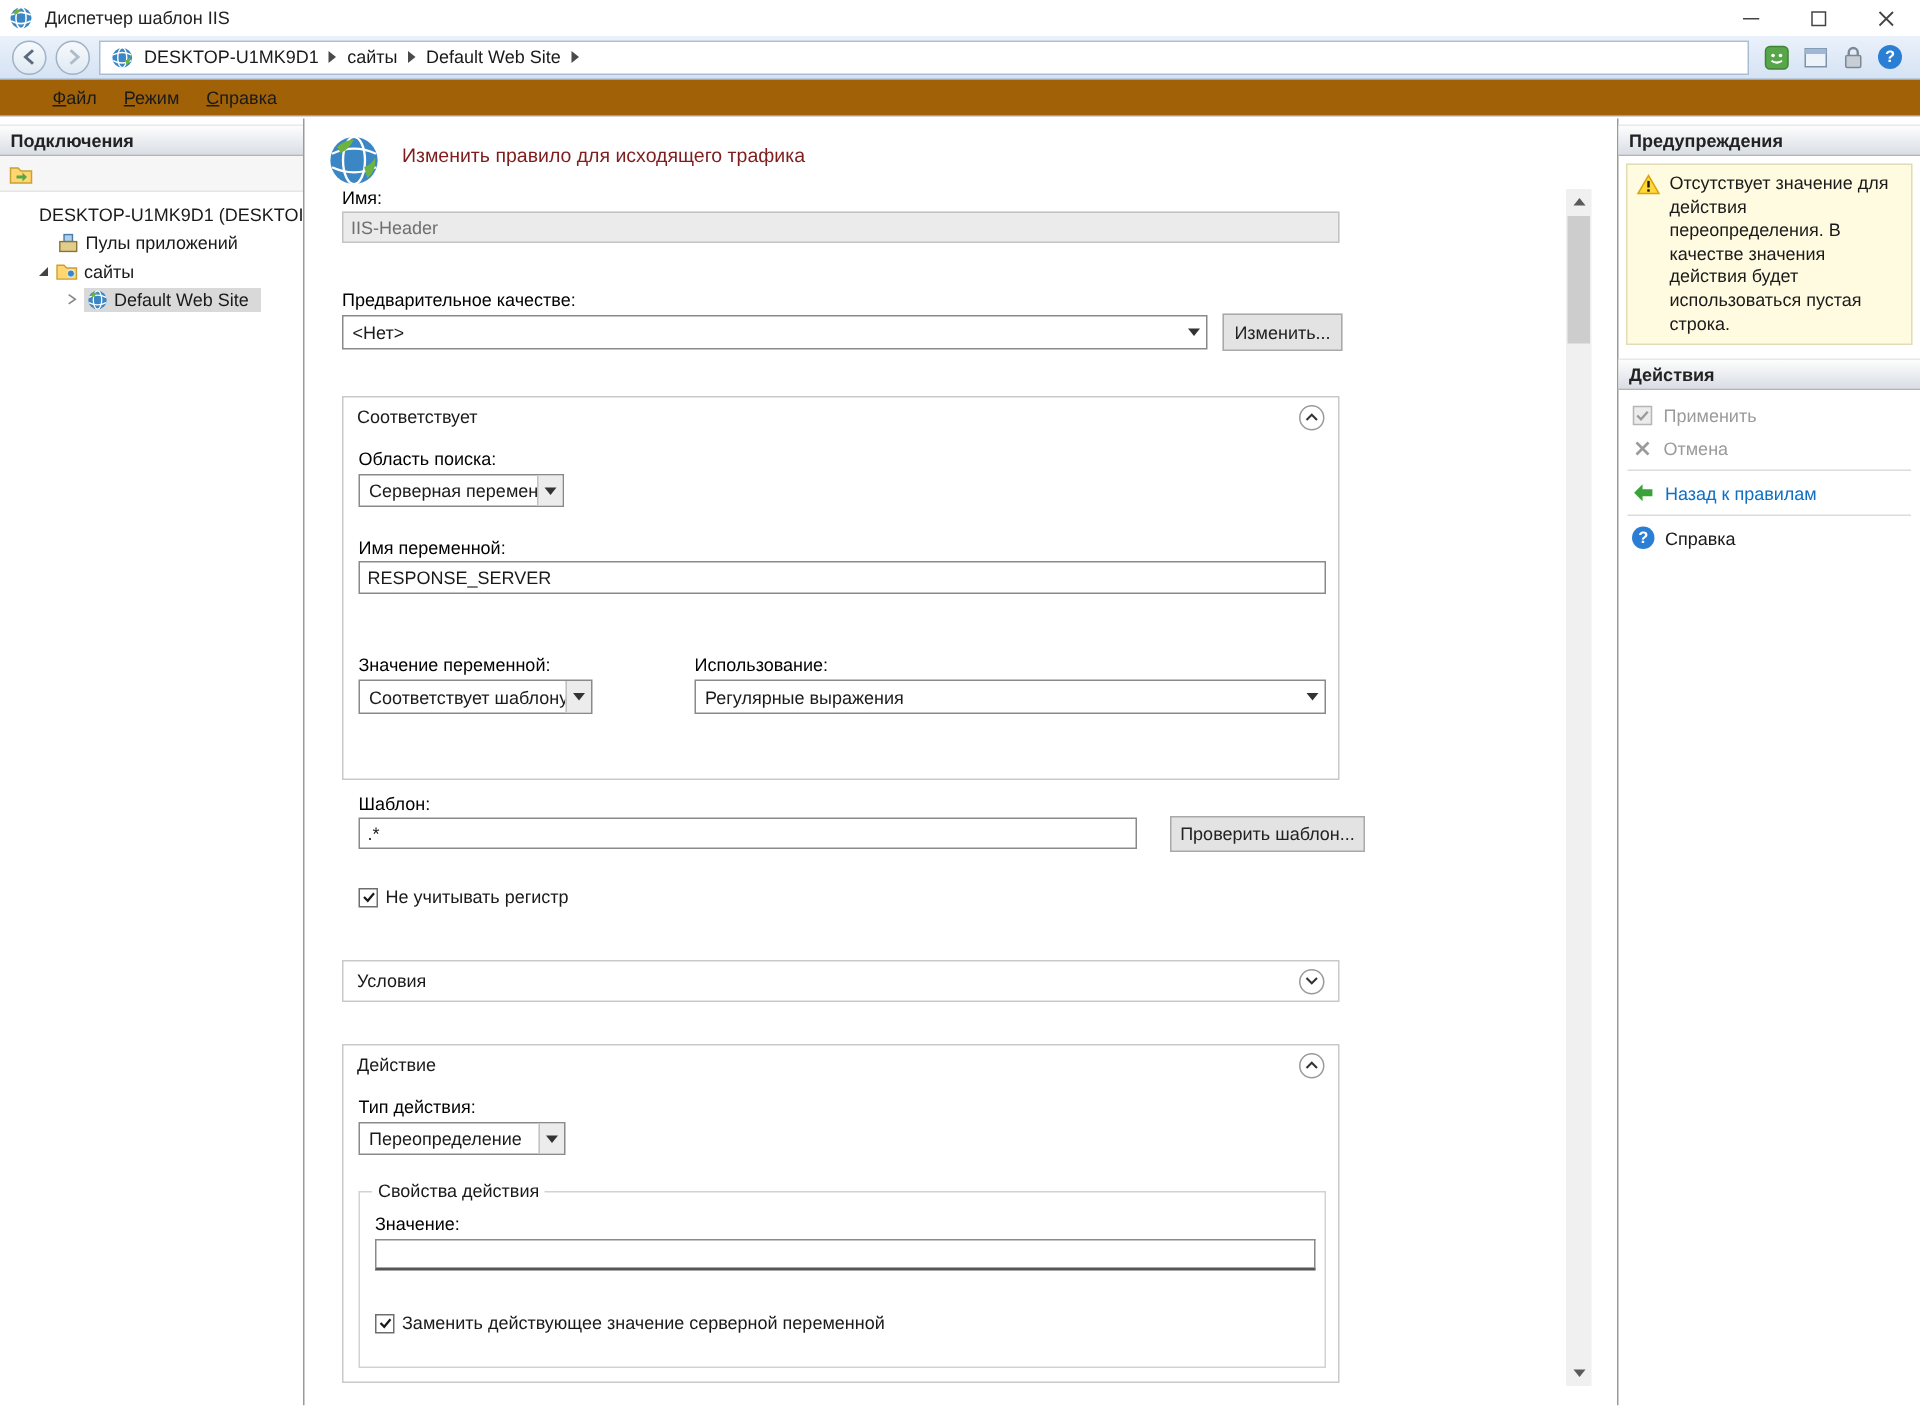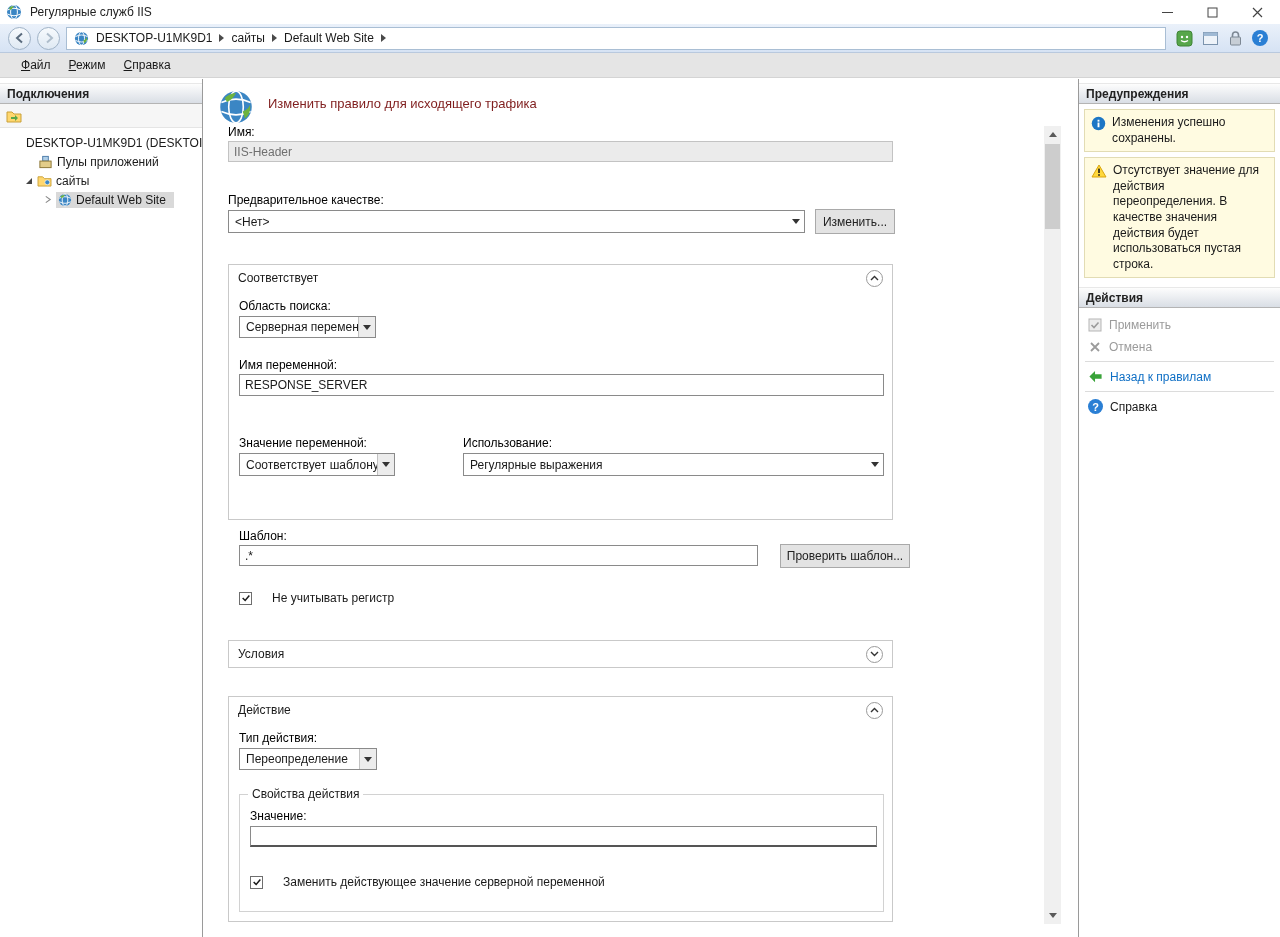--- a/index.html
+++ b/index.html
@@ -28,22 +28,22 @@
   .breadcrumb { flex:1; height:23px; background:#fff; border:1px solid #a9bed4;
     display:flex; align-items:center; padding:0 7px; gap:7px; overflow:hidden; }
   .crumb-sep { width:0; height:0; border-top:4px solid transparent; border-bottom:4px solid transparent;
     border-left:5px solid #4a4a4a; flex:0 0 auto; }
   .addr-icons { display:flex; align-items:center; gap:9px; padding:0 4px; flex:0 0 auto; }
   .badge-help { width:16px; height:16px; border-radius:50%; background:#2a7fd4; color:#fff;
     font-weight:bold; font-size:11px; display:flex; align-items:center; justify-content:center; }
 
   
   .menubar { position:absolute; top:53px; left:0; width:1280px; height:25px;
-    background:#e5e5e5; border-bottom:1px solid #d4d4d4;
-    display:flex; align-items:center; padding-left:12px; }
+    background:#a16207; border-bottom:1px solid #d4d4d4;
+    display:flex; align-items:center; padding-left:26px; }
   .menu-item { display:inline-block; padding:4px 9px; }
   .menu-item::first-letter { text-decoration:underline; }
 
   
   .panel-header { height:21px; background:linear-gradient(#fdfdfd,#d9dee5);
     border-top:1px solid #e8e8e8; border-bottom:1px solid #b4b4b4;
     font-weight:bold; color:#222; display:flex; align-items:center; padding-left:7px; }
 
   
   .connections { position:absolute; top:79px; left:0; width:203px; height:858px;
@@ -68,21 +68,21 @@
     display:flex; align-items:center; justify-content:center; background:#ececec; border-left:1px solid #c2c2c2; }
   .combo.flat .arrow-zone { background:transparent; border-left:none; }
   .tri-down { width:0; height:0; border-left:4px solid transparent; border-right:4px solid transparent;
     border-top:5px solid #333; }
   .btn { position:absolute; border:1px solid #a9a9a9; background:#e3e3e3;
     font:12px "Liberation Sans", sans-serif; display:flex; align-items:center; justify-content:center; color:#222; }
   .section { position:absolute; border:1px solid #c9c9c9; background:#fff; }
   .section-header { height:26px; display:flex; align-items:center; padding:0 9px; }
   .chev { width:17px; height:17px; border-radius:50%; border:1px solid #9a9a9a; margin-left:auto;
     display:flex; align-items:center; justify-content:center; background:#fff; }
-  .checkrow { position:absolute; display:flex; align-items:center; gap:20px; }
+  .checkrow { position:absolute; display:flex; align-items:center; gap:5px; }
   .checkbox { width:13px; height:13px; border:1px solid #6e6e6e; background:#fff;
     display:inline-flex; align-items:center; justify-content:center; flex:0 0 auto; }
   .group { position:absolute; border:1px solid #d2d2d2; }
   .group-legend { position:absolute; top:-8px; left:8px; background:#fff; padding:0 4px; white-space:nowrap; }
 
   
   .scrollbar { position:absolute; left:840px; top:47px; width:17px; height:798px; background:#f0f0f0; }
   .sb-btn { position:absolute; left:0; width:17px; height:17px; display:flex; align-items:center; justify-content:center; }
   .sb-up { top:0; } .sb-down { bottom:0; }
   .tri-up-sm { width:0; height:0; border-left:4px solid transparent; border-right:4px solid transparent; border-bottom:5px solid #5a5a5a; }
@@ -109,21 +109,21 @@
 <div class="titlebar">
   <span class="app-icon">
     <svg width="16" height="16" viewBox="0 0 16 16">
       <circle cx="8" cy="8" r="7" fill="#3b86c4"></circle>
       <ellipse cx="8" cy="8" rx="3.4" ry="7" fill="none" stroke="#fff" stroke-width="1"></ellipse>
       <path d="M1.5 6 Q8 2.5 14.5 6" stroke="#fff" fill="none" stroke-width="1"></path>
       <path d="M1.5 10 Q8 13.5 14.5 10" stroke="#fff" fill="none" stroke-width="1"></path>
       <path d="M3 4 Q5 2 8 2 Q6.5 5 4 6 Z" fill="#6db33f"></path>
     </svg>
   </span>
-  <span class="title">Регулярные служб IIS</span>
+  <span class="title">Диспетчер шаблон IIS</span>
   <div class="win-btns">
     <span class="win-btn">
       <svg width="11" height="11" viewBox="0 0 11 11">
           <rect x="0" y="5" width="11" height="1" fill="#444"></rect>
         </svg>
     </span>
     <span class="win-btn">
       <svg width="11" height="11" viewBox="0 0 11 11">
           <rect x="1" y="1" width="9" height="9" fill="none" stroke="#444"></rect>
         </svg>
@@ -374,28 +374,20 @@
     <span class="sb-thumb"></span>
     <span class="sb-btn sb-down">
         <span class="tri-down-sm"></span>
       </span>
   </div>
 </div>
 
 <div class="rightpanel">
   <div class="panel-header">Предупреждения</div>
 
-  <div class="alert">
-    <svg width="15" height="15" viewBox="0 0 16 16" style="flex:0 0 auto;margin-top:1px;">
-      <circle cx="8" cy="8" r="7.2" fill="#1c76c5"></circle>
-      <rect x="7" y="4" width="2" height="2" fill="#fff"></rect>
-      <rect x="7" y="7" width="2" height="5" fill="#fff"></rect>
-    </svg>
-    <span class="txt">Изменения успешно сохранены.</span>
-  </div>
 
   <div class="alert">
     <svg width="16" height="14" viewBox="0 0 16 14" style="flex:0 0 auto;margin-top:1px;">
       <path d="M8 1 L15 13 H1 Z" fill="#ffd83b" stroke="#d9a50f"></path>
       <rect x="7.2" y="4.6" width="1.6" height="4.4" fill="#1a1a1a"></rect>
       <rect x="7.2" y="10.2" width="1.6" height="1.6" fill="#1a1a1a"></rect>
     </svg>
     <span class="txt">Отсутствует значение для действия переопределения. В качестве значения действия будет использоваться пустая строка.</span>
   </div>
 

